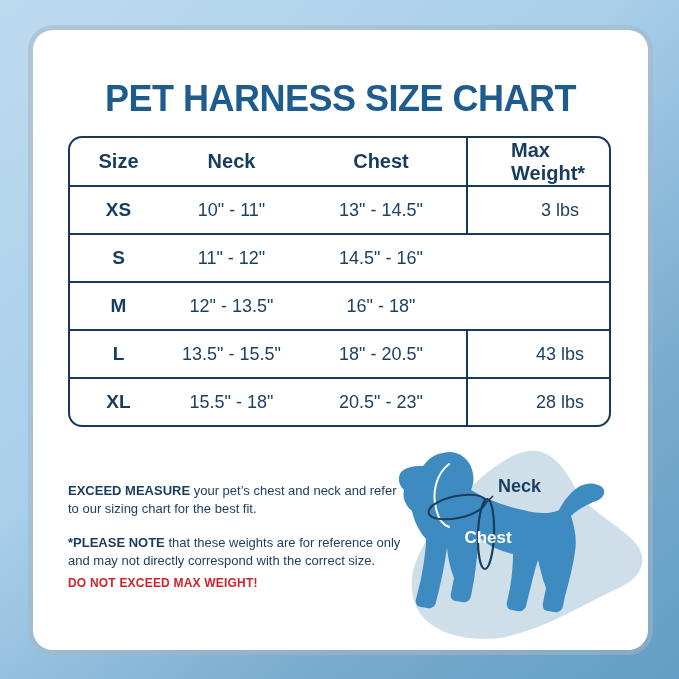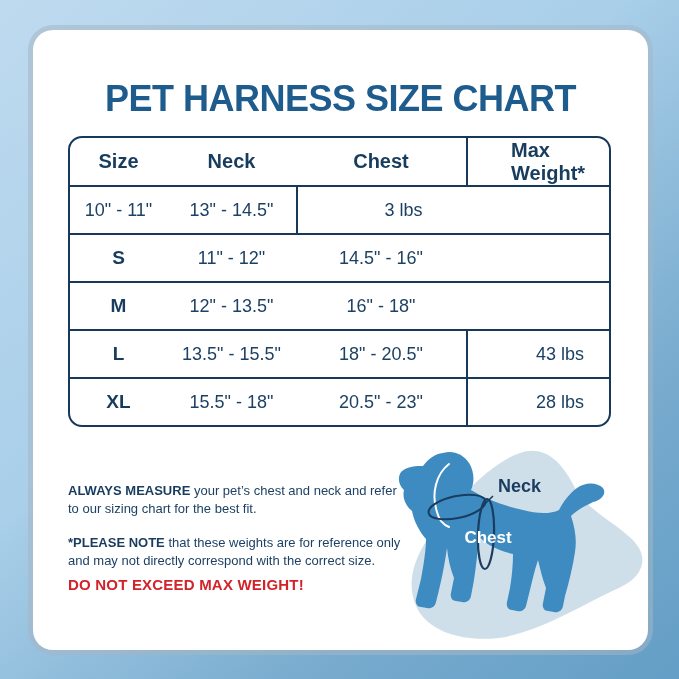--- a/index.html
+++ b/index.html
@@ -38,21 +38,21 @@
   .t-cell.size{font-weight:bold;font-size:19px;color:#173c5e;}
   
   .notes{
     position:absolute;left:35px;top:452px;width:342px;
     font-size:13px;line-height:1.42;color:#1d4164;
   }
   .notes p{margin:0 0 15px 0;}
   .notes .b{font-weight:bold;color:#173c5e;}
   .warning{
     position:absolute;left:35px;top:546px;width:342px;
-    font-size:15px;font-weight:bold;color:#d2222a;letter-spacing:0.2px;
+    font-size:12px;font-weight:bold;color:#d2222a;letter-spacing:0.2px;
   }
   
   .diagram{position:absolute;left:358px;top:406px;width:256px;height:214px;}
   .diagram svg{display:block;width:100%;height:100%;}
   .neck-label{font-size:18px;font-weight:bold;fill:#1a3c5e;}
   .chest-label{font-size:17px;font-weight:bold;fill:#ffffff;}
 </style>
 </head>
 <body>
 
@@ -62,20 +62,21 @@
     <div class="title">PET HARNESS SIZE CHART</div>
 
     <div class="size-table">
       <div class="t-row header">
         <div class="t-cell">Size</div>
         <div class="t-cell">Neck</div>
         <div class="t-cell">Chest</div>
         <div class="t-cell max">Max Weight*</div>
       </div>
       <div class="t-row">
+        <div class="t-cell size">XS</div>
         <div class="t-cell">10" - 11"</div>
         <div class="t-cell">13" - 14.5"</div>
         <div class="t-cell max">3 lbs</div>
       </div>
       <div class="t-row">
         <div class="t-cell size">S</div>
         <div class="t-cell">11" - 12"</div>
         <div class="t-cell">14.5" - 16"</div>
       </div>
       <div class="t-row">
@@ -91,21 +92,21 @@
       </div>
       <div class="t-row">
         <div class="t-cell size">XL</div>
         <div class="t-cell">15.5" - 18"</div>
         <div class="t-cell">20.5" - 23"</div>
         <div class="t-cell max">28 lbs</div>
       </div>
     </div>
 
     <div class="notes">
-      <p><span class="b">ALWAYS MEASURE</span><span> your pet’s chest and neck and refer to our sizing chart for the best fit.</span></p>
+      <p><span class="b">EXCEED MEASURE</span><span> your pet’s chest and neck and refer to our sizing chart for the best fit.</span></p>
       <p><span class="b">*PLEASE NOTE</span><span> that these weights are for reference only and may not directly correspond with the correct size.</span></p>
     </div>
     <div class="warning">DO NOT EXCEED MAX WEIGHT!</div>
 
     <div class="diagram">
       <svg viewBox="0 0 256 214">
 
         <path fill="#cfdfe9" d="M129,17 C155,8 172,28 184,52 C196,76 236,92 248,112 C256,126 250,142 228,152
              C196,166 150,196 108,202 C72,206 38,196 26,172 C16,152 20,128 36,104
              C56,74 96,28 129,17 Z"></path>

